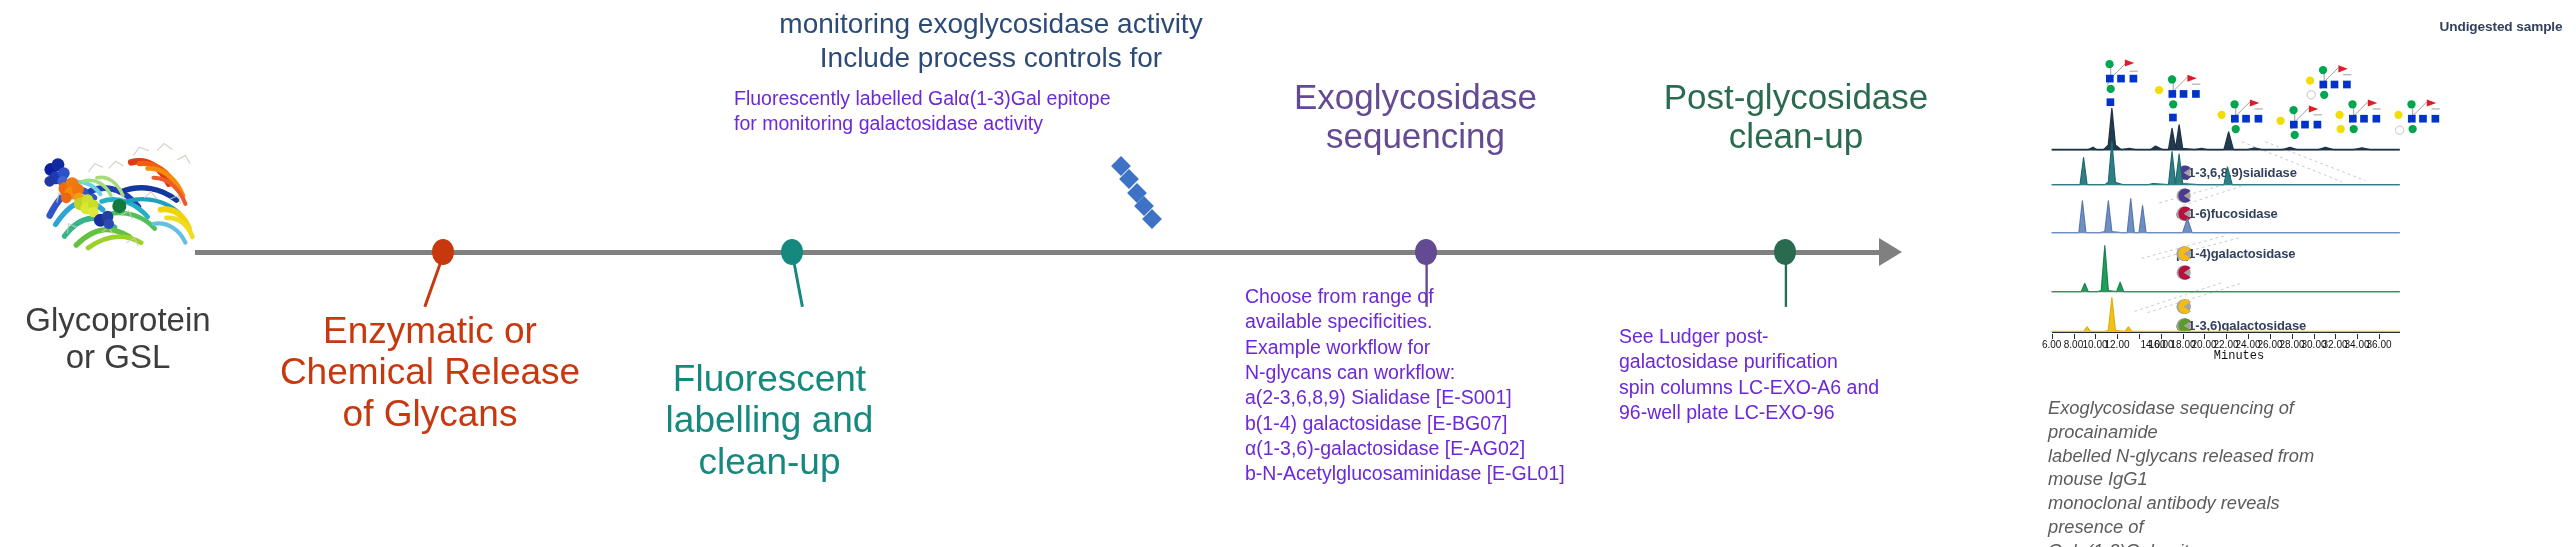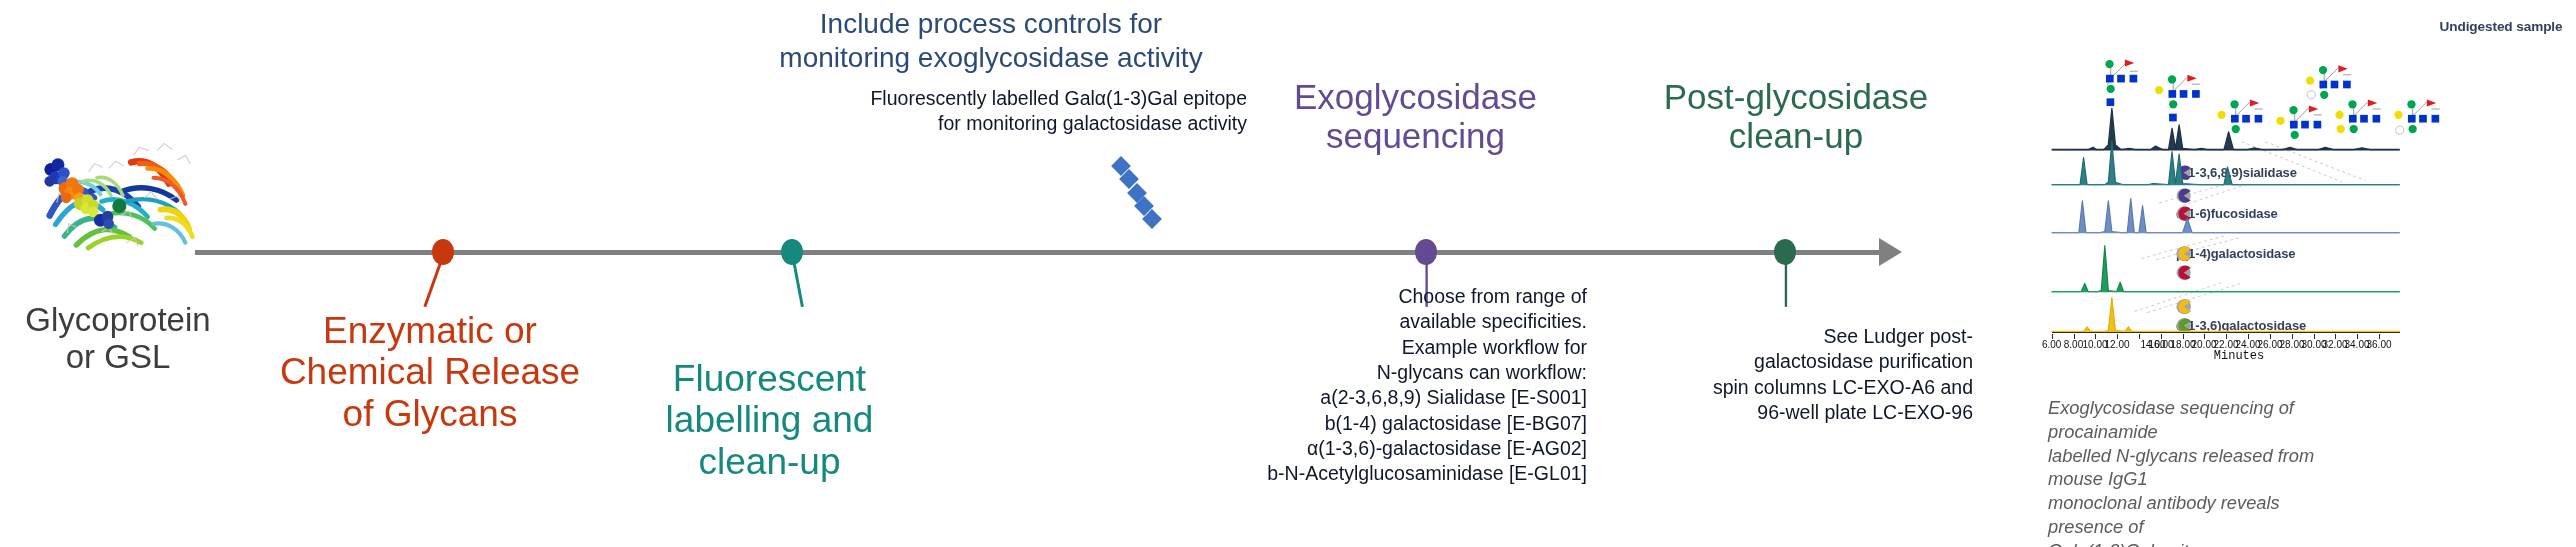--- a/index.html
+++ b/index.html
@@ -30,21 +30,21 @@
   
   .hd{font-weight:400;line-height:1.12;text-align:center;}
   .h-gray{color:#3d3d3d;font-size:33px;}
   .h-red{color:#c8380f;font-size:37px;}
   .h-teal{color:#16897e;font-size:37px;margin-top:48px;}
   .h-purple{color:#634a93;font-size:35px;}
   .h-green{color:#2a6b4f;font-size:35px;}
   .h-blue{color:#2c4a76;font-size:28px;line-height:1.22;}
 
   .body-txt{
-    color:#0f172a;font-size:19.5px;line-height:1.30;text-align:right;
+    color:#6d28d9;font-size:19.5px;line-height:1.30;text-align:left;
     font-family:"Liberation Sans", sans-serif;
   }
 
   
   .dot-sq{width:14px;height:14px;background:#3d72c4;transform:rotate(45deg);}
 
   
   .chrom{left:2047px;top:4.7px;width:519px;height:366px;}
   .axis-line{position:absolute;left:4.7px;top:327px;width:348px;height:1.8px;background:#2b2b2b;}
   .axis-ticks{position:absolute;left:0;top:329px;width:366px;height:9.4px;}
@@ -168,22 +168,22 @@
     <div>of Glycans</div>
   </div>
 
   <div class="abs hd h-teal" style="left:622px;top:310px;width:295px;">
     <div>Fluorescent</div>
     <div>labelling and</div>
     <div>clean-up</div>
   </div>
 
   <div class="abs hd h-blue" style="left:755px;top:7px;width:472px;">
+    <div>monitoring exoglycosidase activity</div>
     <div>Include process controls for</div>
-    <div>monitoring exoglycosidase activity</div>
   </div>
   <div class="abs body-txt" style="left:734px;top:86px;width:513px;">
     <div>Fluorescently labelled Galα(1-3)Gal epitope</div>
     <div>for monitoring galactosidase activity</div>
   </div>
 
   <div class="abs" style="left:1050px;top:159px;width:136px;height:94px;">
     <div class="abs dot-sq" style="left:64px;top:0px;"></div>
     <div class="abs dot-sq" style="left:72px;top:13px;"></div>
     <div class="abs dot-sq" style="left:80px;top:26.5px;"></div>

